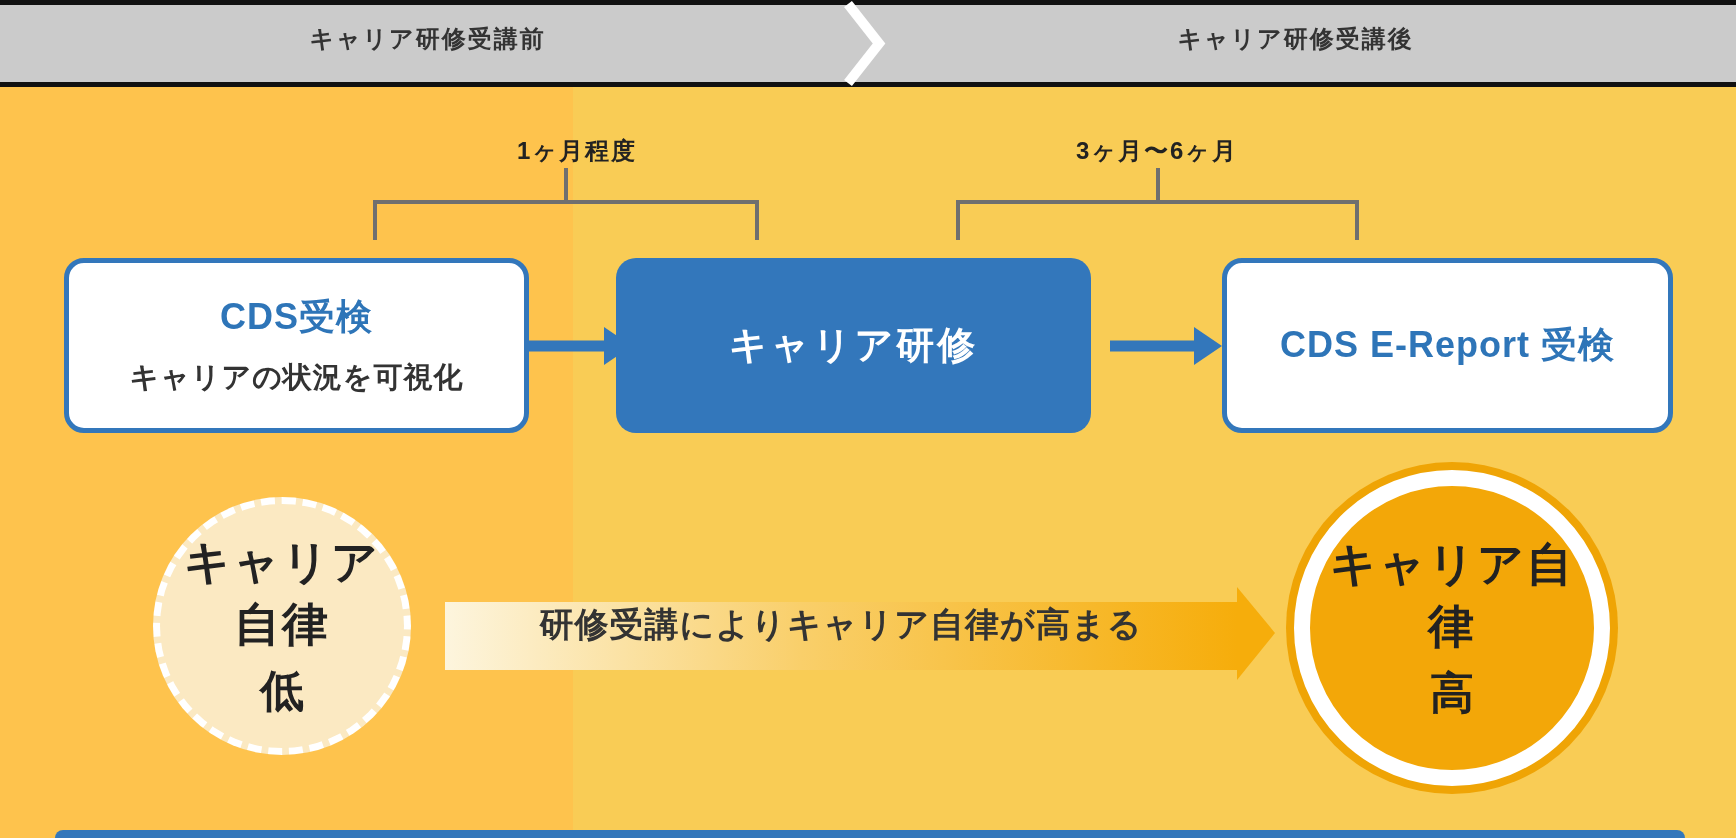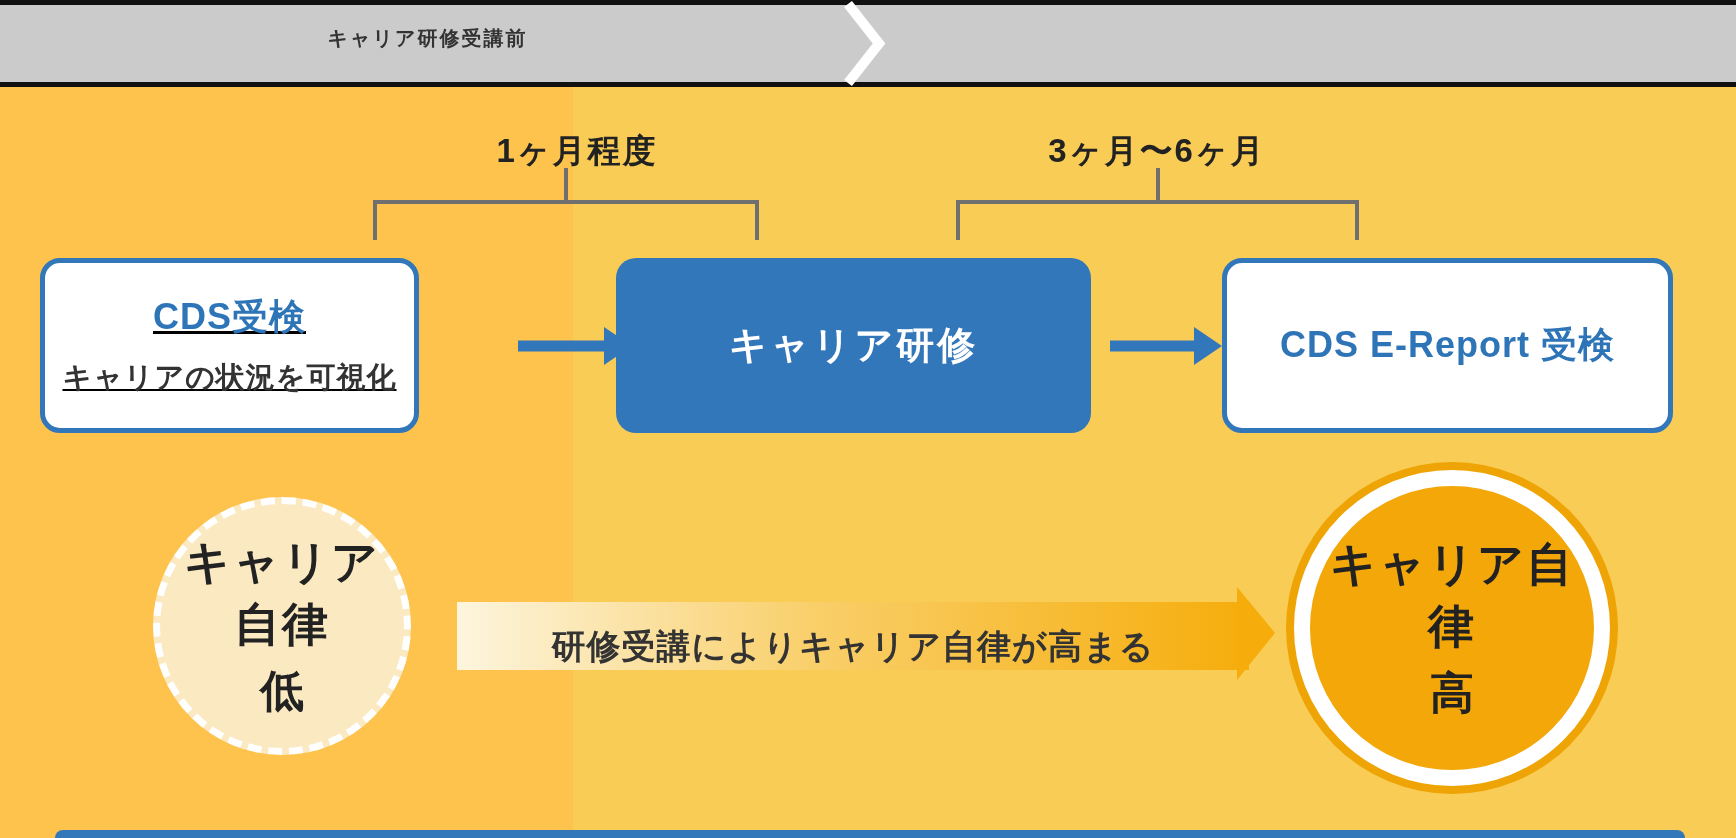--- a/index.html
+++ b/index.html
@@ -9,36 +9,36 @@
     font-family:"Liberation Sans",sans-serif;font-weight:bold;
   }
   
   .bg-left{position:absolute;left:0;top:87px;width:573px;height:751px;background:#FEC34D;}
   .bg-right{position:absolute;left:573px;top:87px;width:1163px;height:751px;background:#F9CC55;}
 
   
   .header{position:absolute;left:0;top:0;width:1736px;height:87px;background:#111111;}
   .header-inner{position:absolute;left:0;top:5px;width:1736px;height:77px;background:#CBCBCB;}
   .header-seg{position:absolute;top:0;height:77px;display:flex;align-items:center;justify-content:center;
-    font-size:20px;color:#333333;letter-spacing:2px;}
+    font-size:24px;color:#333333;letter-spacing:2px;}
   .header-seg.before{left:0;width:855px;}
   .header-seg.after{left:855px;width:881px;}
   .chevron-svg{position:absolute;left:0;top:0;}
 
   
   .duration{position:absolute;top:130px;height:42px;display:flex;align-items:center;justify-content:center;
-    font-size:33px;color:#222222;letter-spacing:2px;}
+    font-size:24px;color:#222222;letter-spacing:2px;}
   .duration.first{left:427px;width:300px;}
   .duration.second{left:1007px;width:300px;}
 
   
   .flow-box{position:absolute;top:258px;height:175px;border-radius:20px;
     display:flex;flex-direction:column;align-items:center;justify-content:center;text-align:center;}
   .flow-box.white{background:#FFFFFF;border:5px solid #3377BB;}
-  .box-cds{left:40px;width:379px;text-decoration:underline;}
+  .box-cds{left:64px;width:465px;}
   .box-training{left:616px;width:475px;background:#3377BB;}
   .box-ereport{left:1222px;width:451px;}
   .box-title-blue{color:#2E75B8;font-size:36px;letter-spacing:1px;}
   .box-subtitle{color:#333333;font-size:29px;margin-top:16px;letter-spacing:1px;}
   .box-title-white{color:#FFFFFF;font-size:38px;letter-spacing:3px;}
 
   
   .circle-low{
     position:absolute;left:153px;top:497px;width:258px;height:258px;border-radius:50%;
     background:#FBE9C2;border:7px dashed #FFFFFF;
@@ -48,21 +48,21 @@
     position:absolute;left:1294px;top:470px;width:316px;height:316px;border-radius:50%;
     background:#F3A708;border:16px solid #FFFFFF;box-shadow:0 0 0 8px #EFA405;
     display:flex;flex-direction:column;align-items:center;justify-content:center;text-align:center;
   }
   .circle-label{font-size:46px;color:#222222;letter-spacing:2px;}
   .circle-level{font-size:44px;color:#222222;margin-top:6px;}
 
   .grad-band{
     position:absolute;left:445px;top:602px;width:792px;height:68px;
     background:linear-gradient(to right,#FDF5DE 0%,#F9CF6A 45%,#F6AD0B 100%);
-    display:flex;align-items:flex-end;justify-content:center;margin-left:12px;
+    display:flex;align-items:flex-start;justify-content:center;
   }
   .grad-band-text{font-size:34px;color:#333333;letter-spacing:1px;white-space:nowrap;}
   .grad-head{
     position:absolute;left:1237px;top:587px;width:0;height:0;
     border-top:46px solid transparent;border-bottom:47px solid transparent;
     border-left:38px solid #F6AD0B;
   }
 
   
   .bottom-bar{position:absolute;left:55px;top:830px;width:1630px;height:8px;
@@ -74,20 +74,21 @@
 <body>
 
 <div class="stage">
 
   <div class="bg-left"></div>
   <div class="bg-right"></div>
 
   <div class="header">
     <div class="header-inner"></div>
     <div class="header-seg before">キャリア研修受講前</div>
+    <div class="header-seg after">キャリア研修受講後</div>
     <svg class="chevron-svg" width="1736" height="87" viewBox="0 0 1736 87">
       <polyline points="848,4 879,43.5 848,83" fill="none" stroke="#FFFFFF" stroke-width="10"></polyline>
     </svg>
   </div>
 
   <div class="duration first">1ヶ月程度</div>
   <div class="duration second">3ヶ月〜6ヶ月</div>
 
   <svg class="overlay-svg" width="1736" height="838" viewBox="0 0 1736 838">
 

